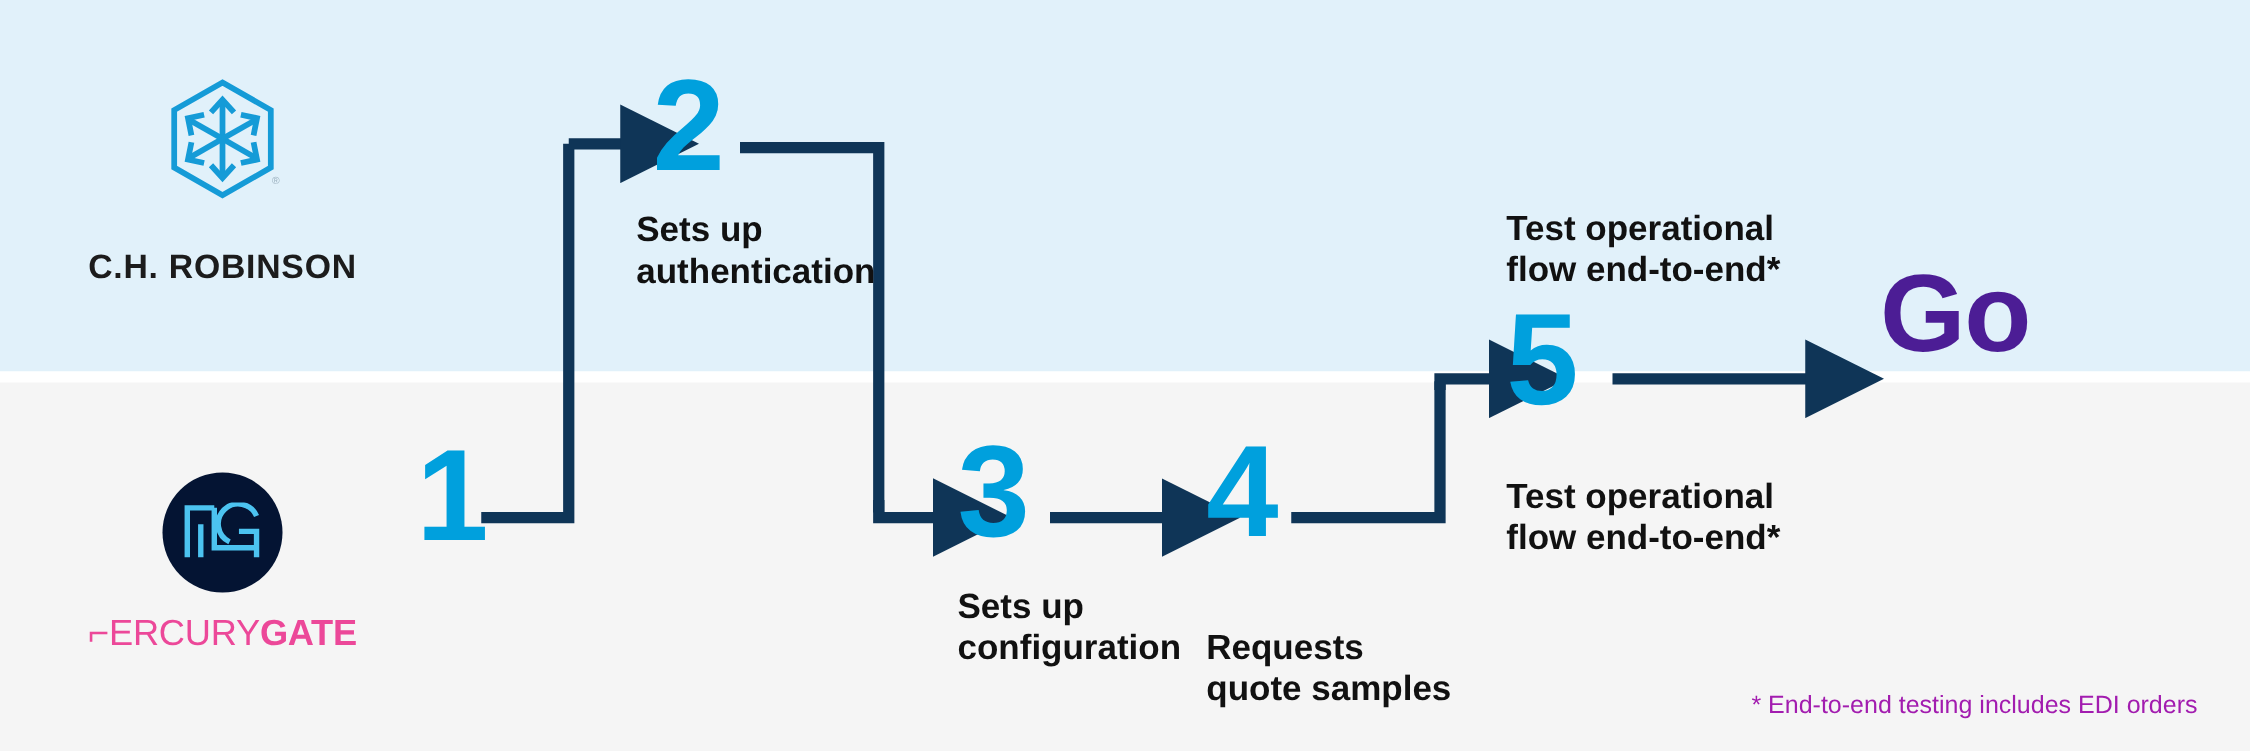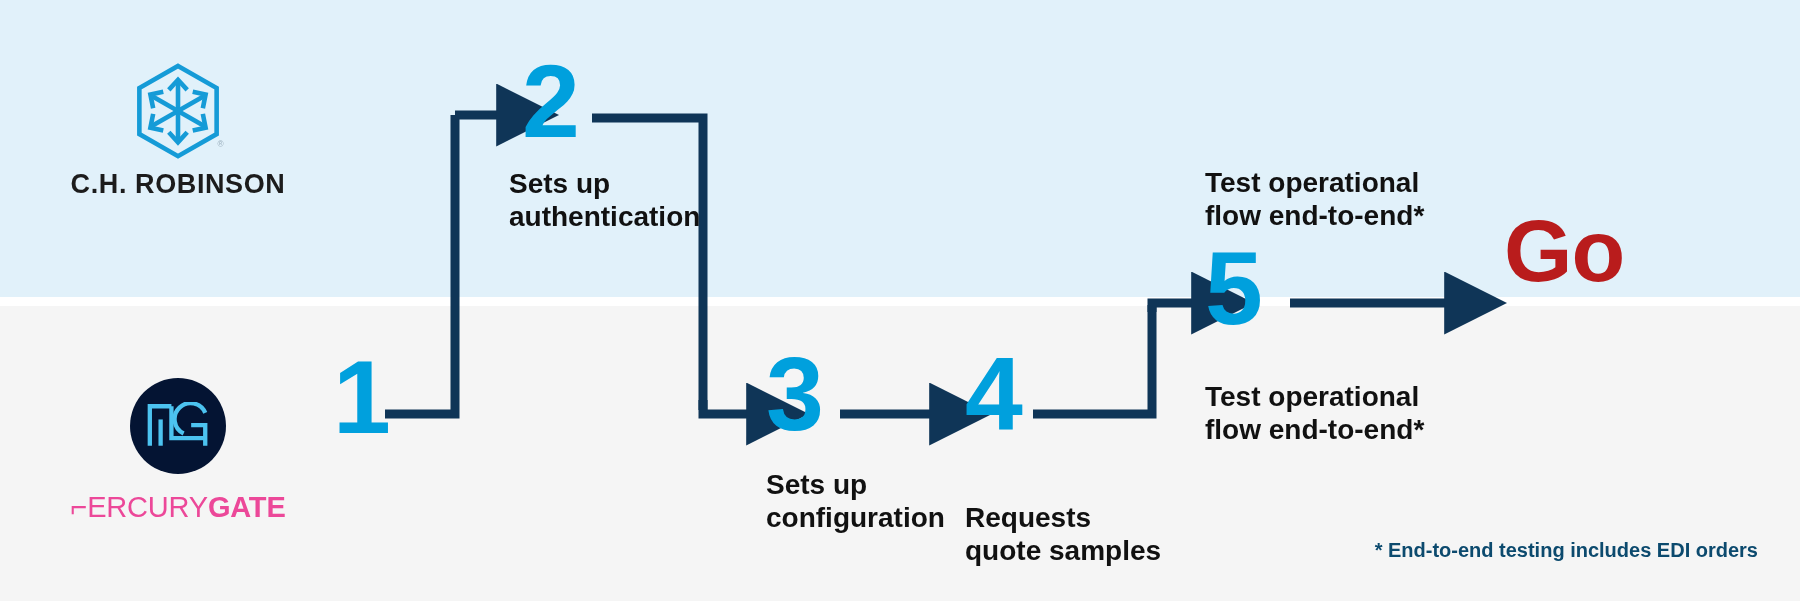--- a/index.html
+++ b/index.html
@@ -28,21 +28,21 @@
   #wires {
     position: absolute; left: 0; top: 0; width: 1800px; height: 601px;
     pointer-events: none;
   }
   
   .logo-chr {
     position: absolute; left: 63px; top: 62px; width: 230px; text-align: center;
   }
   .logo-chr .mark { width: 92px; height: 100px; display: block; margin: 0 auto; }
   .logo-chr .wordmark {
-    margin-top: 7px;
+    margin-top: 36px;
     font-size: 27px; font-weight: bold; color: #1c1c1c;
     letter-spacing: 0.6px; white-space: nowrap;
   }
   .logo-mg {
     position: absolute; left: 63px; top: 378px; width: 230px; text-align: center;
   }
   .mg-circle {
     width: 96px; height: 96px; border-radius: 50%;
     background: #041433; margin: 0 auto;
     display: flex; align-items: center; justify-content: center;
@@ -64,28 +64,28 @@
   .label {
     position: absolute;
     font-size: 28px; line-height: 1.18;
     font-weight: bold; color: #111111;
     white-space: pre-line;
   }
   
   .golive {
     position: absolute; left: 1504px; top: 206px;
     font-size: 88px; line-height: 1.02;
-    font-weight: bold; color: #b91c1c;
+    font-weight: bold; color: #4c1d95;
     letter-spacing: -1px;
   }
   .golive .l2 { display: block; }
   
   .footnote {
-    position: absolute; right: 42px; top: 539px;
-    font-size: 20px; font-weight: 700; color: #0c4a6e;
+    position: absolute; right: 42px; top: 553px;
+    font-size: 20px; font-weight: 400; color: #a21caf;
   }
 </style>
 </head>
 <body>
 
 <div id="stage">
 
   <div class="band-top"></div>
   <div class="band-bottom"></div>
 

